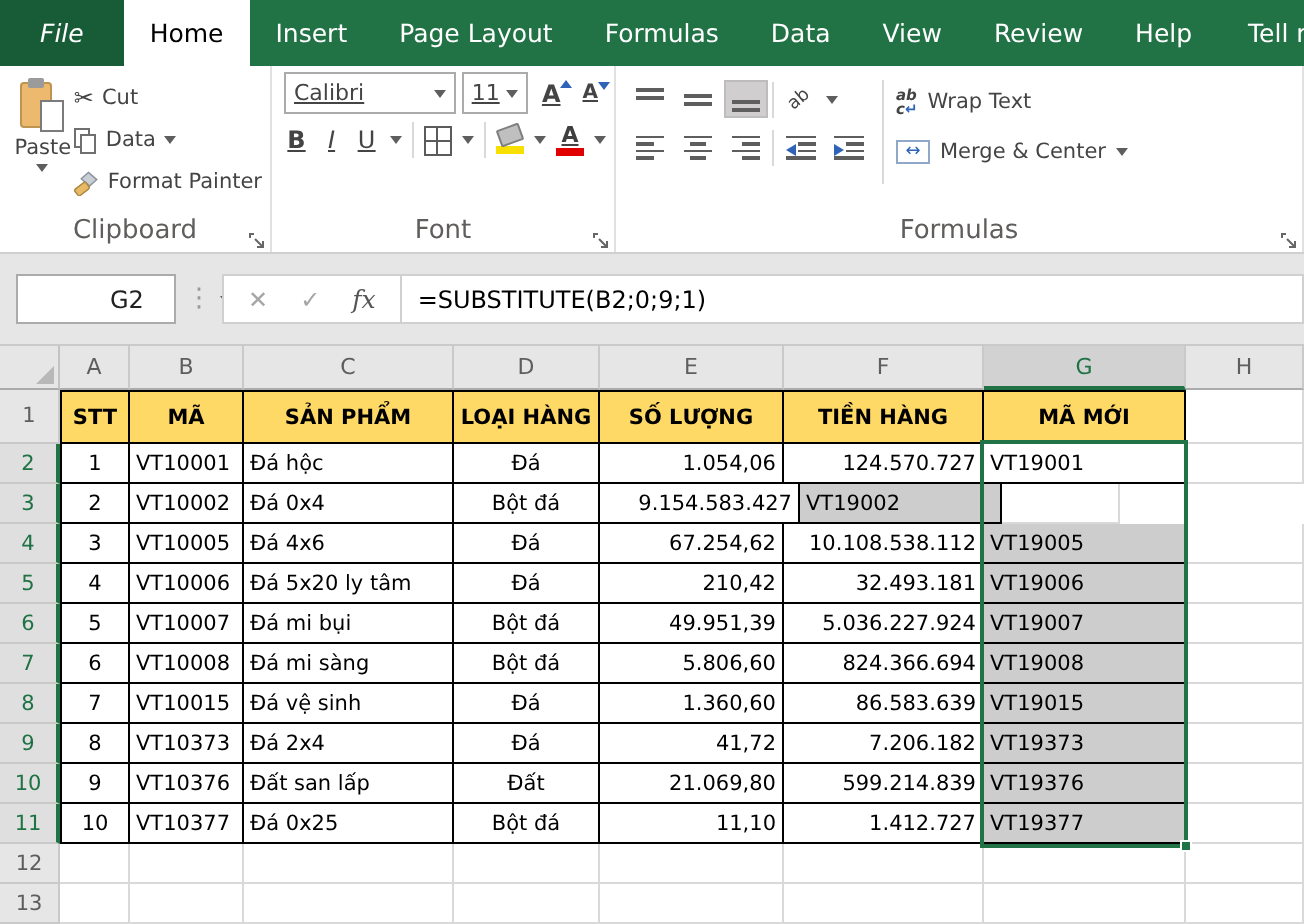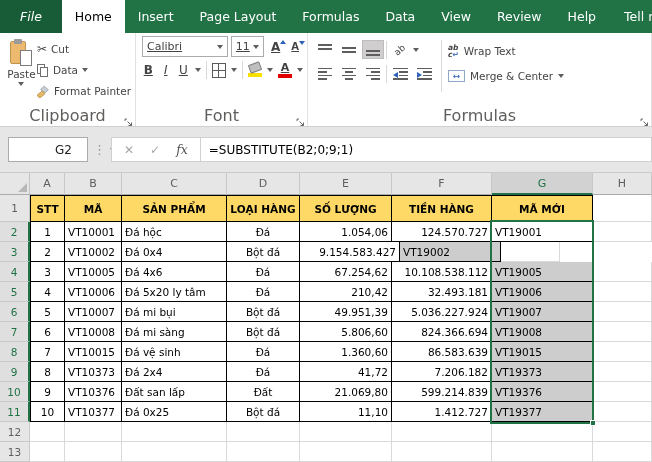--- a/index.html
+++ b/index.html
@@ -14,21 +14,21 @@
   .tab.file { background:#185C37; padding:0 20px;font-style:italic; }
   .tab.active { background:#fff; color:#000000; }
   .tellme { margin-left:auto; display:flex; align-items:center; gap:9px;
     padding-left:6px; overflow:hidden; white-space:nowrap; }
 
   
   .ribbon { height:94px; background:#fff; border-bottom:1px solid #D2D0CE;
     display:flex; flex:none; color:#444; font-size:10.5px; }
   .group { display:flex; flex-direction:column; border-right:1px solid #E1E1E1; position:relative; }
   .group-body { flex:1; display:flex; padding:3px 4px 0 6px; }
-  .group-label { height:19px; text-align:center; color:#605E5C; font-size:16px; line-height:17px; position:relative; }
+  .group-label { height:19px; text-align:center; color:#605E5C; font-size:13px; line-height:17px; position:relative; }
   .launcher { position:absolute; right:2px; bottom:3px; width:10px; height:10px; }
   .dd { width:0; height:0; border-left:3.5px solid transparent; border-right:3.5px solid transparent;
     border-top:4px solid #5E5E5E; display:inline-block; }
 
   .g-clip { width:136px; }
   .paste-btn { width:46px; display:flex; flex-direction:column; align-items:center; gap:2px; padding-top:3px; }
   .paste-icon { width:22px; height:27px; position:relative; }
   .pi-board { position:absolute; left:0; top:2px; width:16px; height:23px; background:#EDB96F; border:1px solid #BE9550; border-radius:2px; }
   .pi-clip  { position:absolute; left:4px; top:0; width:8px; height:5px; background:#9B9B9B; border-radius:1px; }
   .pi-page  { position:absolute; right:0; bottom:0; width:12px; height:16px; background:#fff; border:1px solid #7B7B7B; }

